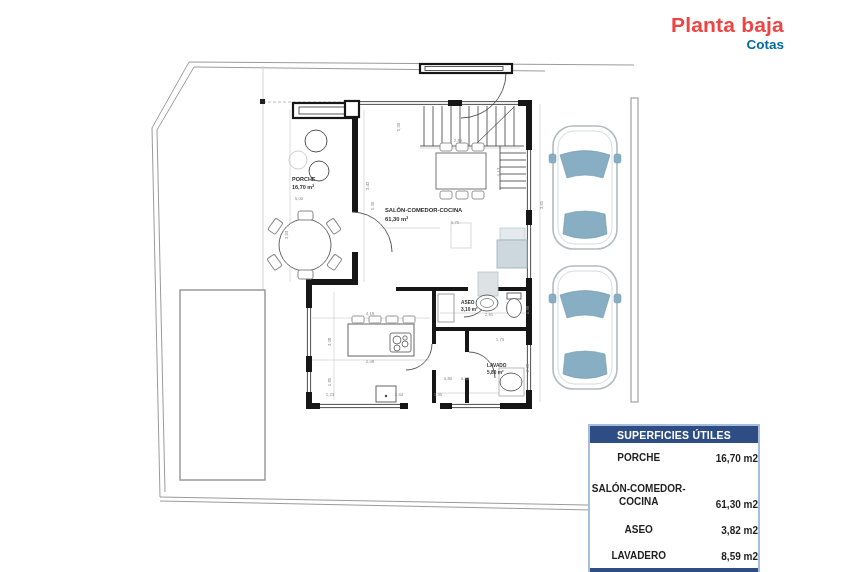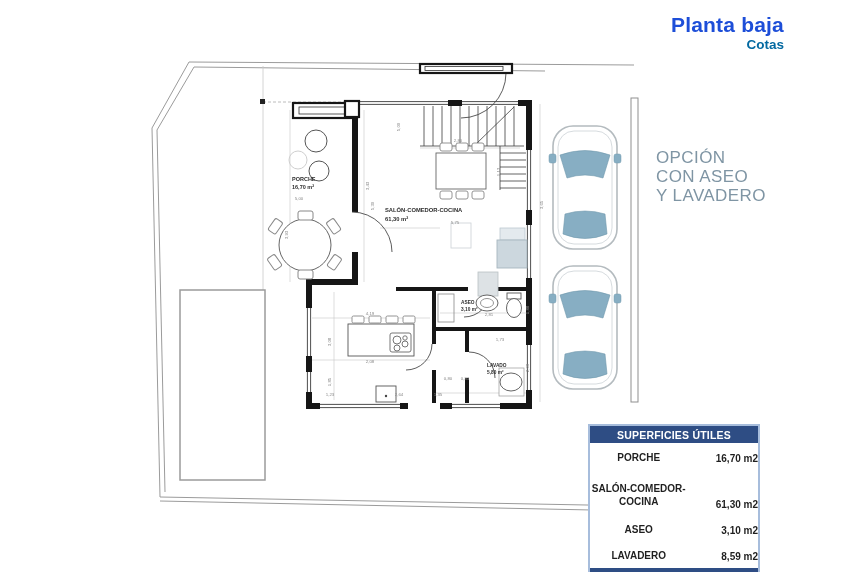--- a/index.html
+++ b/index.html
@@ -1,21 +1,21 @@
 <!DOCTYPE html>
 <html><head>
 <meta charset="utf-8">
 <style>
   html,body{margin:0;padding:0;background:#fff;}
   .canvas{position:relative;width:850px;height:572px;background:#ffffff;overflow:hidden;
           font-family:"Liberation Sans", sans-serif;}
   svg text{font-family:"Liberation Sans", sans-serif;}
 
   .header-block{position:absolute;top:14px;right:66px;text-align:right;line-height:1.05;}
-  .header-title{font-size:21px;font-weight:bold;color:#1d4ed8;letter-spacing:0.2px;}
+  .header-title{font-size:21px;font-weight:bold;color:#ef4444;letter-spacing:0.2px;}
   .header-subtitle{font-size:13.5px;font-weight:bold;color:#0369a1;margin-top:2px;}
 
   .option-note{position:absolute;left:656px;top:148px;font-size:17px;line-height:19px;
                color:#7f95a4;letter-spacing:0.4px;white-space:pre-line;}
 
   .surf-table{position:absolute;left:588px;top:424px;width:172px;background:#fff;
               border:2px solid #a7bddc;box-sizing:border-box;}
   .surf-header{background:#2e4d84;color:#ffffff;font-weight:bold;font-size:10.5px;
                text-align:center;padding:3px 0 2px 0;letter-spacing:0.2px;}
   .surf-row{display:flex;align-items:center;font-weight:bold;color:#1f1f1f;font-size:10px;}
@@ -270,38 +270,35 @@
       </g>
   </svg>
 
   
   <div class="header-block">
     <div class="header-title">Planta baja</div>
     <div class="header-subtitle">Cotas</div>
   </div>
 
   
-  <div class="option-note">OPCIÓN
-CON ASEO
-Y LAVADERO</div>
 
   
   <div class="surf-table">
     <div class="surf-header">SUPERFICIES ÚTILES</div>
     <div class="surf-row row-1">
       <div class="surf-label">PORCHE</div>
       <div class="surf-value">16,70 m2</div>
     </div>
     <div class="surf-row row-2">
       <div class="surf-label">SALÓN-COMEDOR-COCINA</div>
       <div class="surf-value">61,30 m2</div>
     </div>
     <div class="surf-row row-3">
       <div class="surf-label">ASEO</div>
-      <div class="surf-value">3,10 m2</div>
+      <div class="surf-value">3,82 m2</div>
     </div>
     <div class="surf-row row-4">
       <div class="surf-label">LAVADERO</div>
       <div class="surf-value">8,59 m2</div>
     </div>
     <div class="surf-bar"></div>
     <div class="surf-footer"></div>
   </div>
 
 </div>

